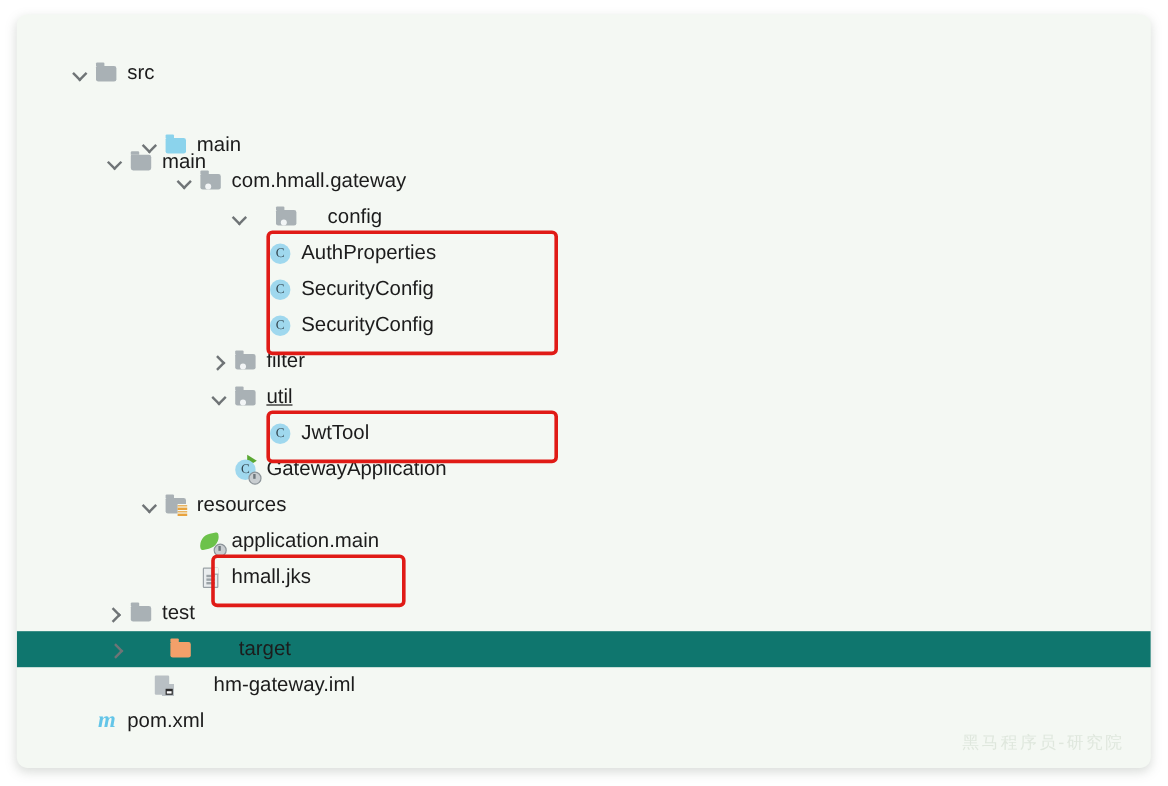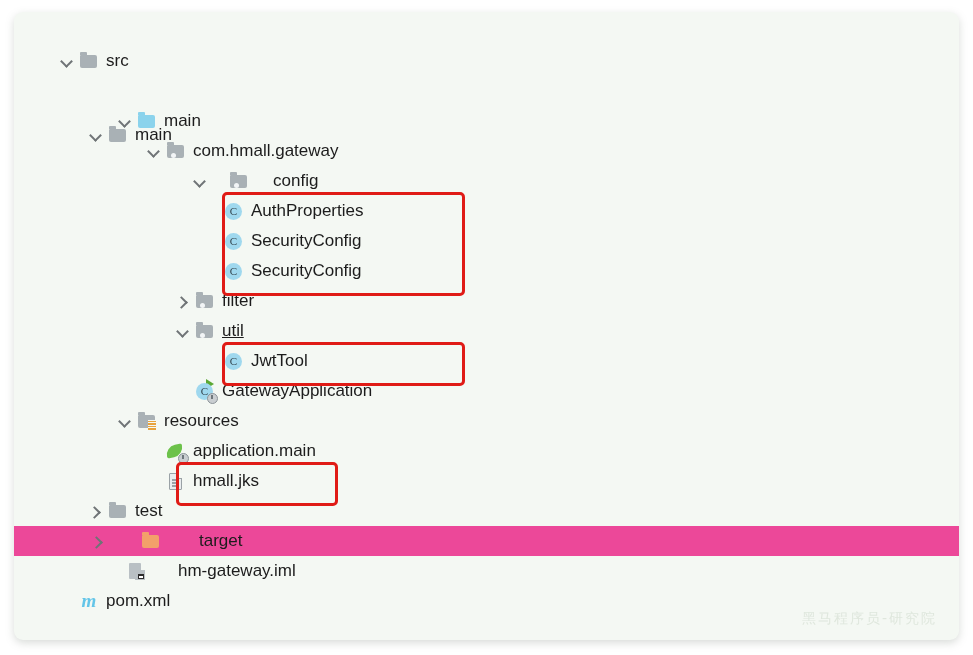--- a/index.html
+++ b/index.html
@@ -42,21 +42,21 @@
     font-size: 17px;
     color: #1c1c1c;
     white-space: nowrap;
   }
   .row.selected {
     background: #2875b8;
     color: #ffffff;
     font-weight: bold;
   }
   .row.tinted {
-    background: #ec4899;
+    background: #0f766e;
     gap: 31px;
   }
   .arrow {
     width: 15px;
     height: 15px;
     flex: 0 0 auto;
     position: relative;
     margin-right: 5px;
   }
   .arrow::before {

